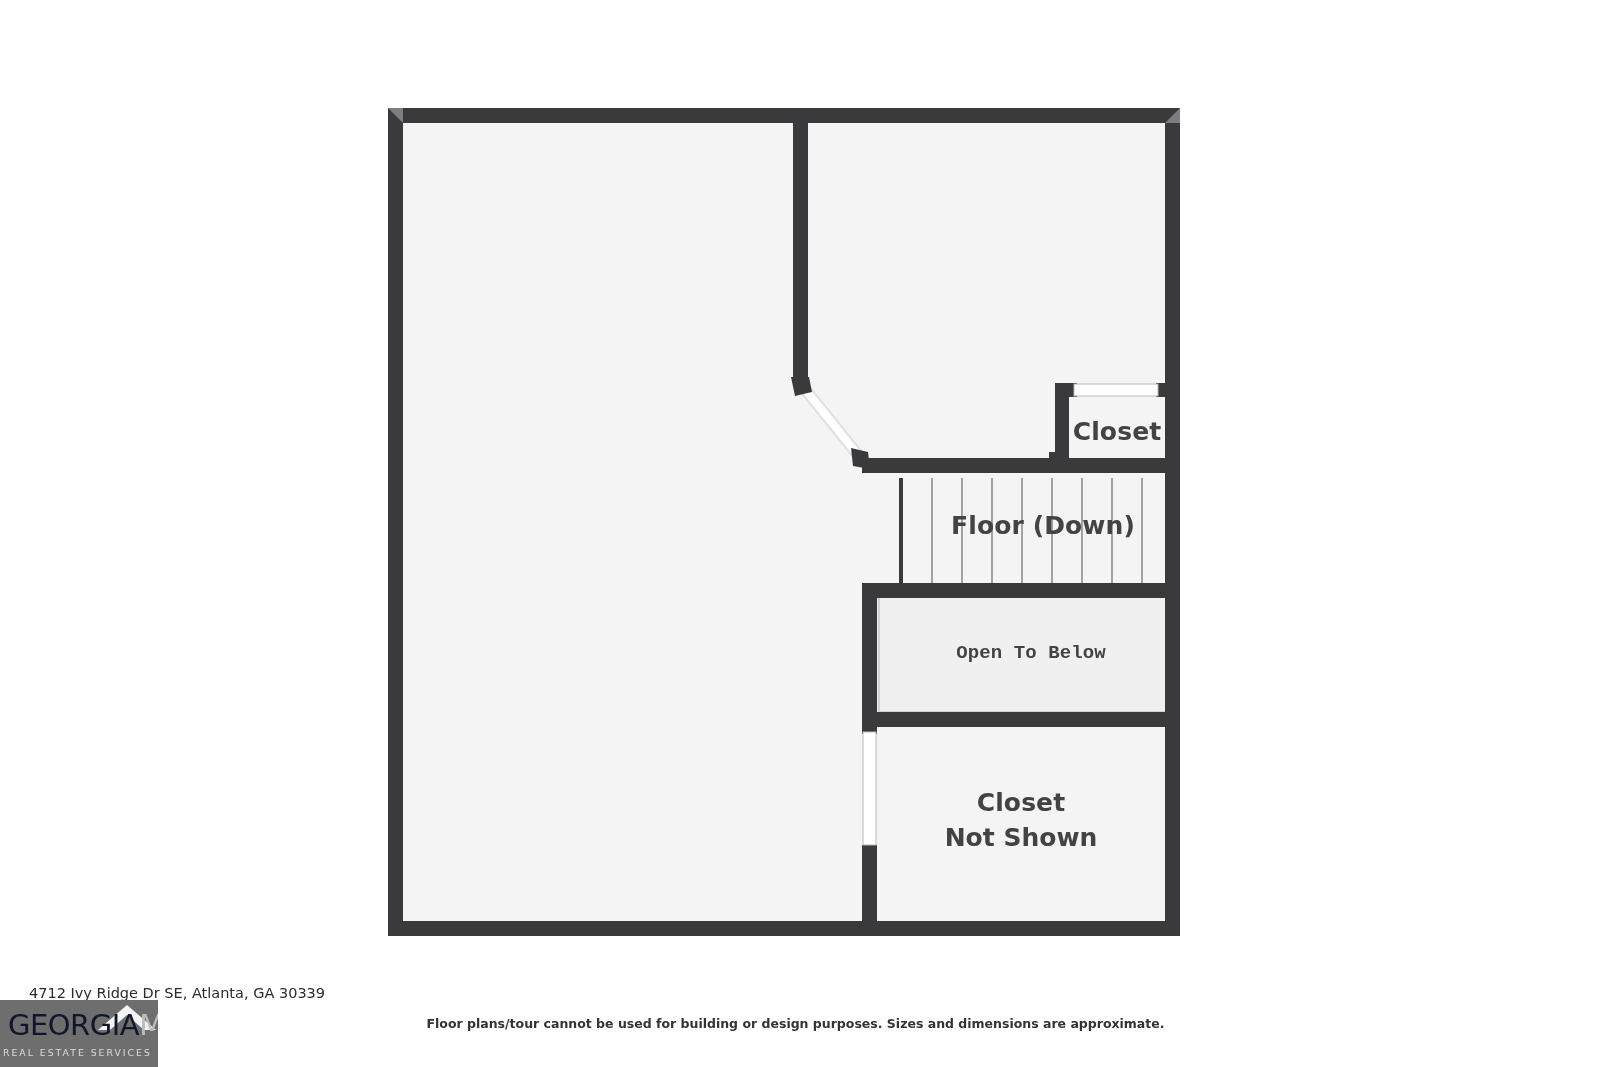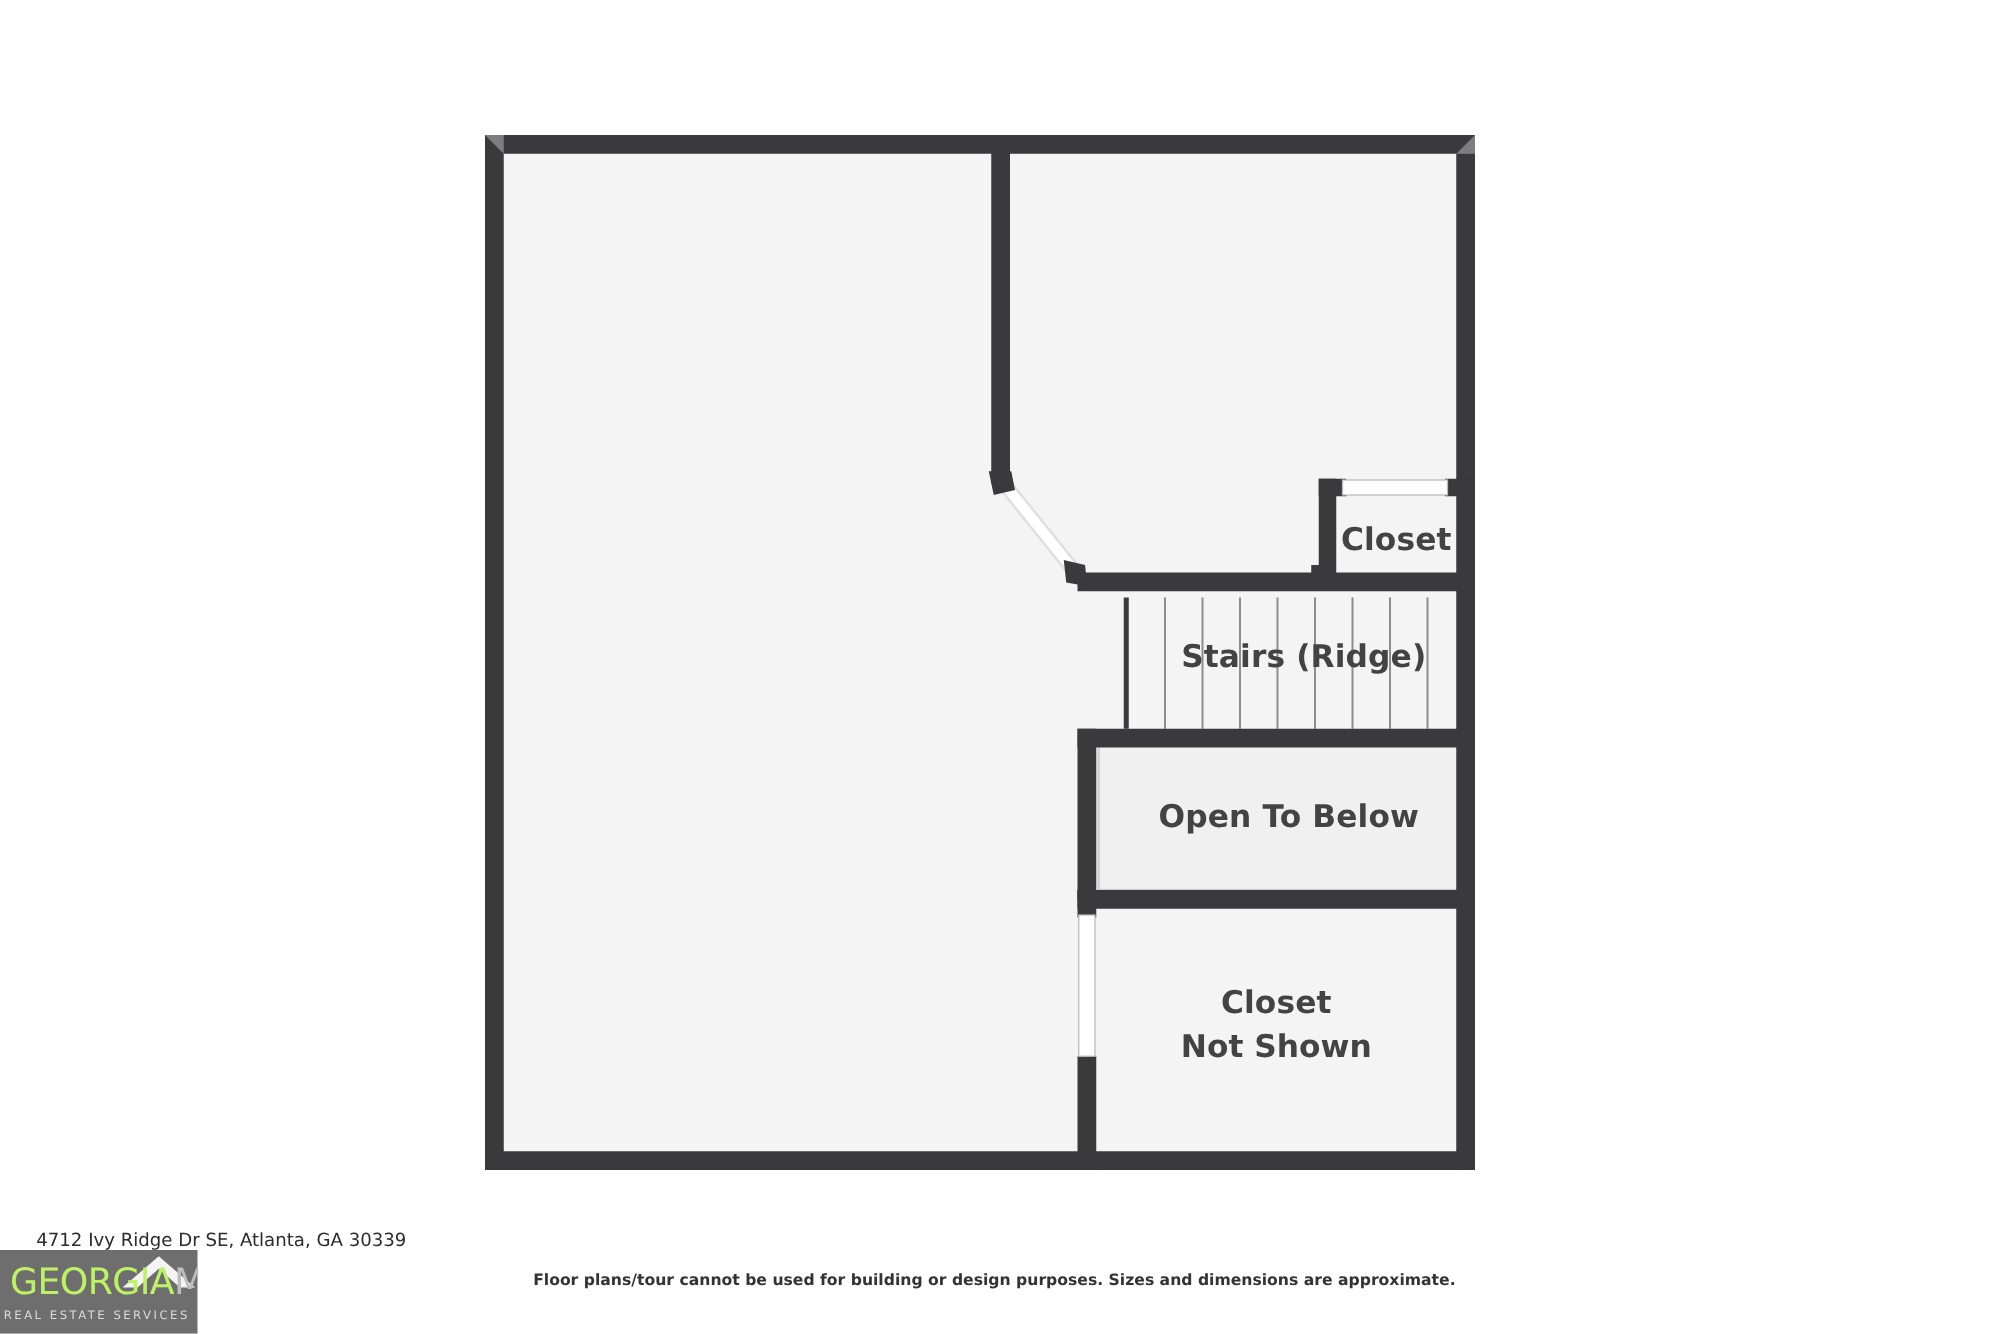--- a/index.html
+++ b/index.html
@@ -56,21 +56,21 @@
 
   #label-bedroom       { left: 981px;  top: 274px; }
   #label-family-room   { left: 621px;  top: 536px; }
   #label-closet-upper  { left: 1117px; top: 432px; }
   #label-stairs        { left: 1043px; top: 526px; }
   #label-open-below    { left: 1031px; top: 654px; }
   #label-closet-lower  { left: 1021px; top: 820px; }
 
   #label-closet-upper .room-name { font-size: 25px; }
   #label-stairs .room-name { font-size: 25px; }
-  #label-open-below .room-name { font-size: 25px; }
+  #label-open-below .room-name { font-size: 19px; font-family: Liberation Mono, monospace; }
   #label-closet-lower .room-name { font-size: 25px; font-weight: bold; }
   #label-closet-lower .room-name2 {
     display: block;
     font-size: 25px;
     font-weight: bold;
     margin-top: 4px;
   }
 
   
   #address-line {
@@ -105,21 +105,21 @@
   }
   #mls-logo .logo-wordmark {
     position: absolute;
     left: 8px;
     top: 11px;
     font-size: 29px;
     font-weight: normal;
     letter-spacing: -0.5px;
     line-height: 1;
   }
-  #mls-logo .logo-georgia { color: #bef264; margin-top: 44px; }
+  #mls-logo .logo-georgia { color: #0f172a; margin-top: 44px; }
   #mls-logo .logo-mls     { color: #bdbdbd; }
   #mls-logo .logo-tagline {
     position: absolute;
     left: 3px;
     top: 47px;
     font-size: 9.3px;
     letter-spacing: 2.0px;
     color: #dcdcdc;
     font-weight: normal;
   }
@@ -222,21 +222,21 @@
 
   </svg>
 
 
 
   <div class="room-label" id="label-closet-upper">
     <span class="room-name">Closet</span>
   </div>
 
   <div class="room-label" id="label-stairs">
-    <span class="room-name">Stairs (Ridge)</span>
+    <span class="room-name">Floor (Down)</span>
   </div>
 
   <div class="room-label" id="label-open-below">
     <span class="room-name">Open To Below</span>
   </div>
 
   <div class="room-label" id="label-closet-lower">
     <span class="room-name">Closet</span>
     <span class="room-name2">Not Shown</span>
   </div>

